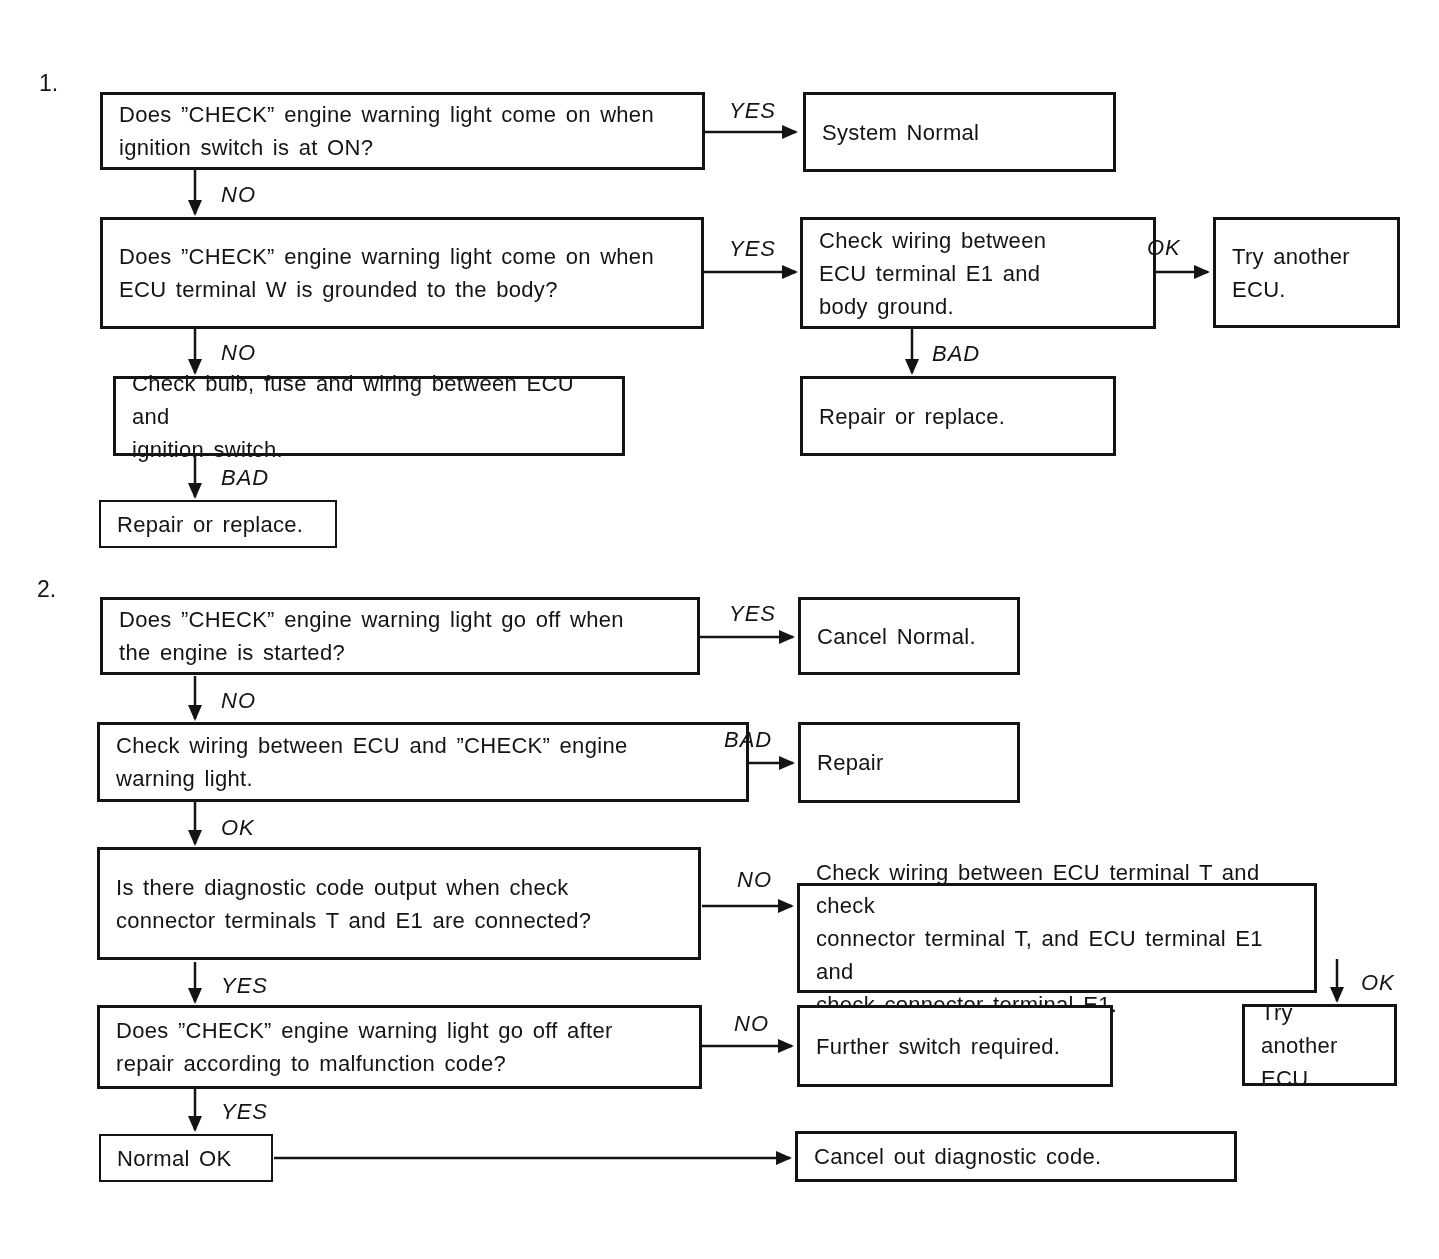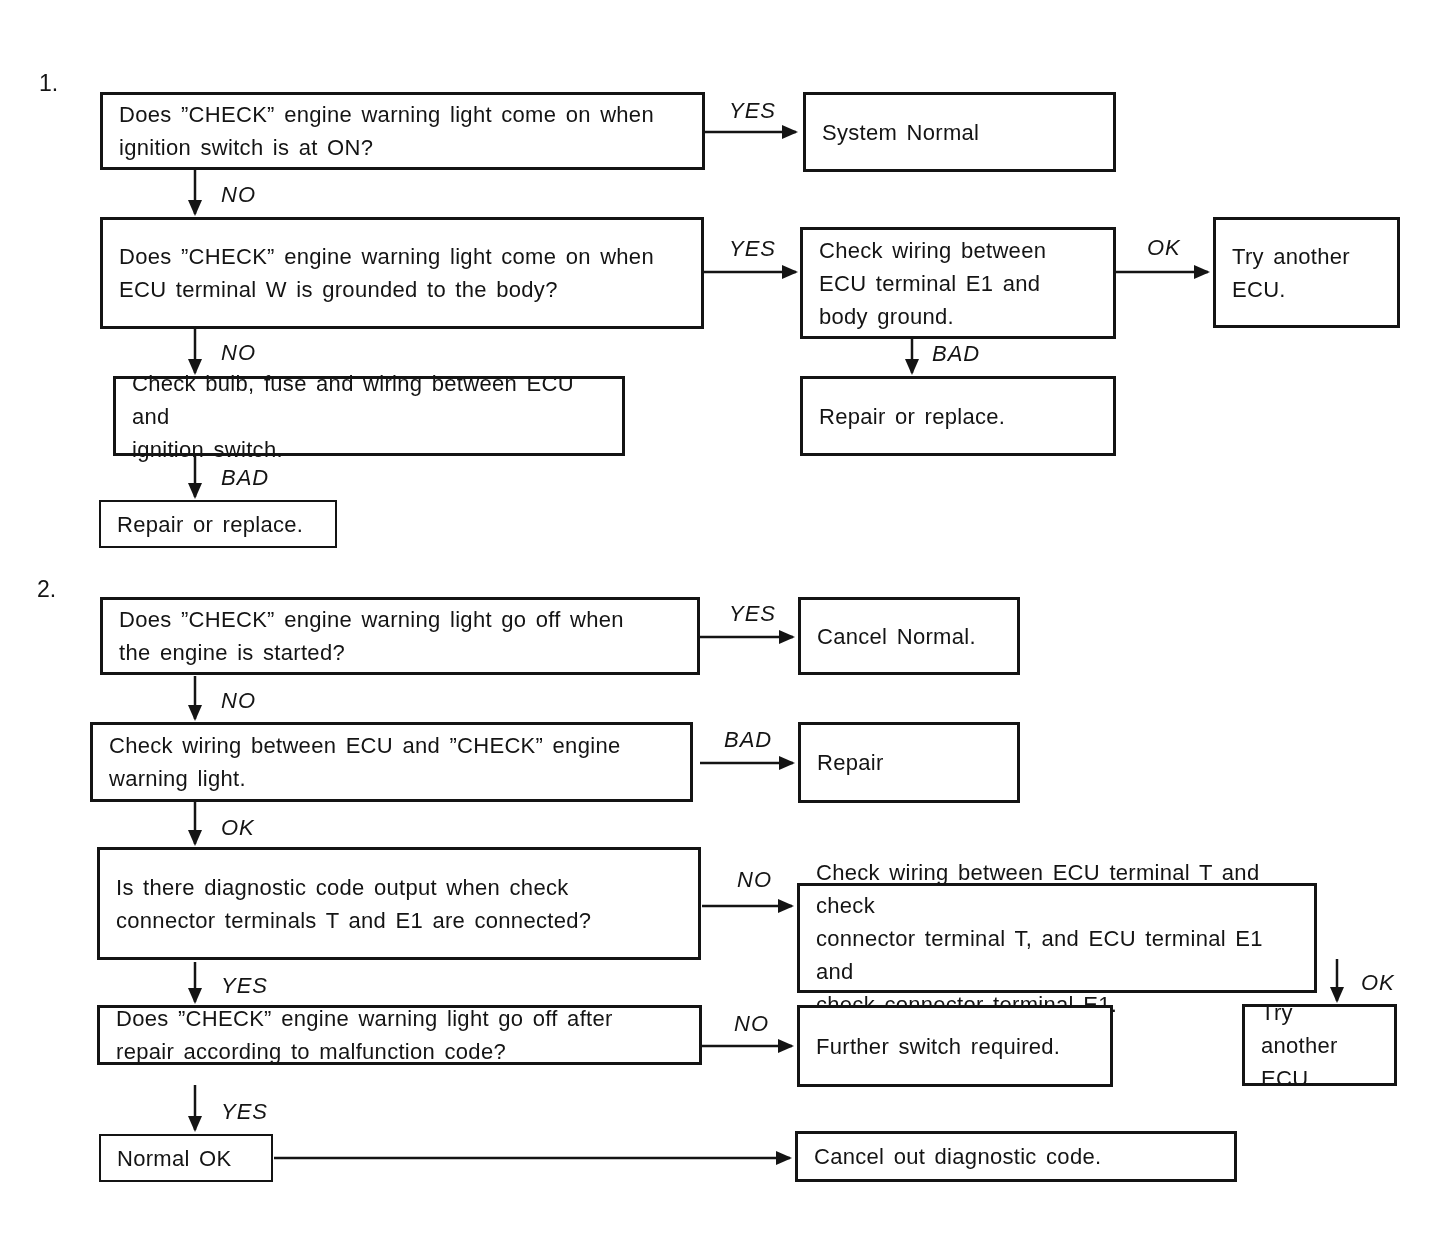--- a/index.html
+++ b/index.html
@@ -83,52 +83,52 @@
   </svg>
 
   <div class="sec-label" style="left:39px;top:70px">1.</div>
   <div class="sec-label" style="left:37px;top:576px">2.</div>
 
   <div class="box" style="left:100px;top:92px;width:605px;height:78px">Does ”CHECK” engine warning light come on when
 ignition switch is at ON?</div>
   <div class="box" style="left:803px;top:92px;width:313px;height:80px">System Normal</div>
   <div class="box" style="left:100px;top:217px;width:604px;height:112px">Does ”CHECK” engine warning light come on when
 ECU terminal W is grounded to the body?</div>
-  <div class="box" style="left:800px;top:227px;width:316px;height:112px">Check wiring between
+  <div class="box" style="left:800px;top:217px;width:356px;height:112px">Check wiring between
 ECU terminal E1 and
 body ground.</div>
   <div class="box" style="left:1213px;top:217px;width:187px;height:111px">Try another
 ECU.</div>
   <div class="box" style="left:113px;top:376px;width:512px;height:80px">Check bulb, fuse and wiring between ECU and
 ignition switch.</div>
   <div class="box" style="left:800px;top:376px;width:316px;height:80px">Repair or replace.</div>
   <div class="box" style="left:99px;top:500px;width:238px;height:48px;border-width:2px">Repair or replace.</div>
 
   <div class="edge-label" style="left:729px;top:98px">YES</div>
   <div class="edge-label" style="left:221px;top:182px">NO</div>
   <div class="edge-label" style="left:729px;top:236px">YES</div>
   <div class="edge-label" style="left:1147px;top:235px">OK</div>
   <div class="edge-label" style="left:932px;top:341px">BAD</div>
   <div class="edge-label" style="left:221px;top:340px">NO</div>
   <div class="edge-label" style="left:221px;top:465px">BAD</div>
 
   <div class="box" style="left:100px;top:597px;width:600px;height:78px">Does ”CHECK” engine warning light go off when
 the engine is started?</div>
   <div class="box" style="left:798px;top:597px;width:222px;height:78px">Cancel Normal.</div>
-  <div class="box" style="left:90px;top:722px;width:603px;height:80px">Check wiring between ECU and ”CHECK” engine
+  <div class="box" style="left:97px;top:722px;width:652px;height:80px">Check wiring between ECU and ”CHECK” engine
 warning light.</div>
   <div class="box" style="left:798px;top:722px;width:222px;height:81px">Repair</div>
   <div class="box" style="left:97px;top:847px;width:604px;height:113px">Is there diagnostic code output when check
 connector terminals T and E1 are connected?</div>
   <div class="box" style="left:797px;top:883px;width:520px;height:110px">Check wiring between ECU terminal T and check
 connector terminal T, and ECU terminal E1 and
 check connector terminal E1.</div>
   <div class="box" style="left:1242px;top:1004px;width:155px;height:82px">Try another
 ECU.</div>
-  <div class="box" style="left:97px;top:1005px;width:605px;height:60px">Does ”CHECK” engine warning light go off after
+  <div class="box" style="left:97px;top:1005px;width:605px;height:84px">Does ”CHECK” engine warning light go off after
 repair according to malfunction code?</div>
   <div class="box" style="left:797px;top:1005px;width:316px;height:82px">Further switch required.</div>
   <div class="box" style="left:99px;top:1134px;width:174px;height:48px;border-width:2px">Normal OK</div>
   <div class="box" style="left:795px;top:1131px;width:442px;height:51px">Cancel out diagnostic code.</div>
 
   <div class="edge-label" style="left:729px;top:601px">YES</div>
   <div class="edge-label" style="left:221px;top:688px">NO</div>
   <div class="edge-label" style="left:724px;top:727px">BAD</div>
   <div class="edge-label" style="left:221px;top:815px">OK</div>
   <div class="edge-label" style="left:737px;top:867px">NO</div>

